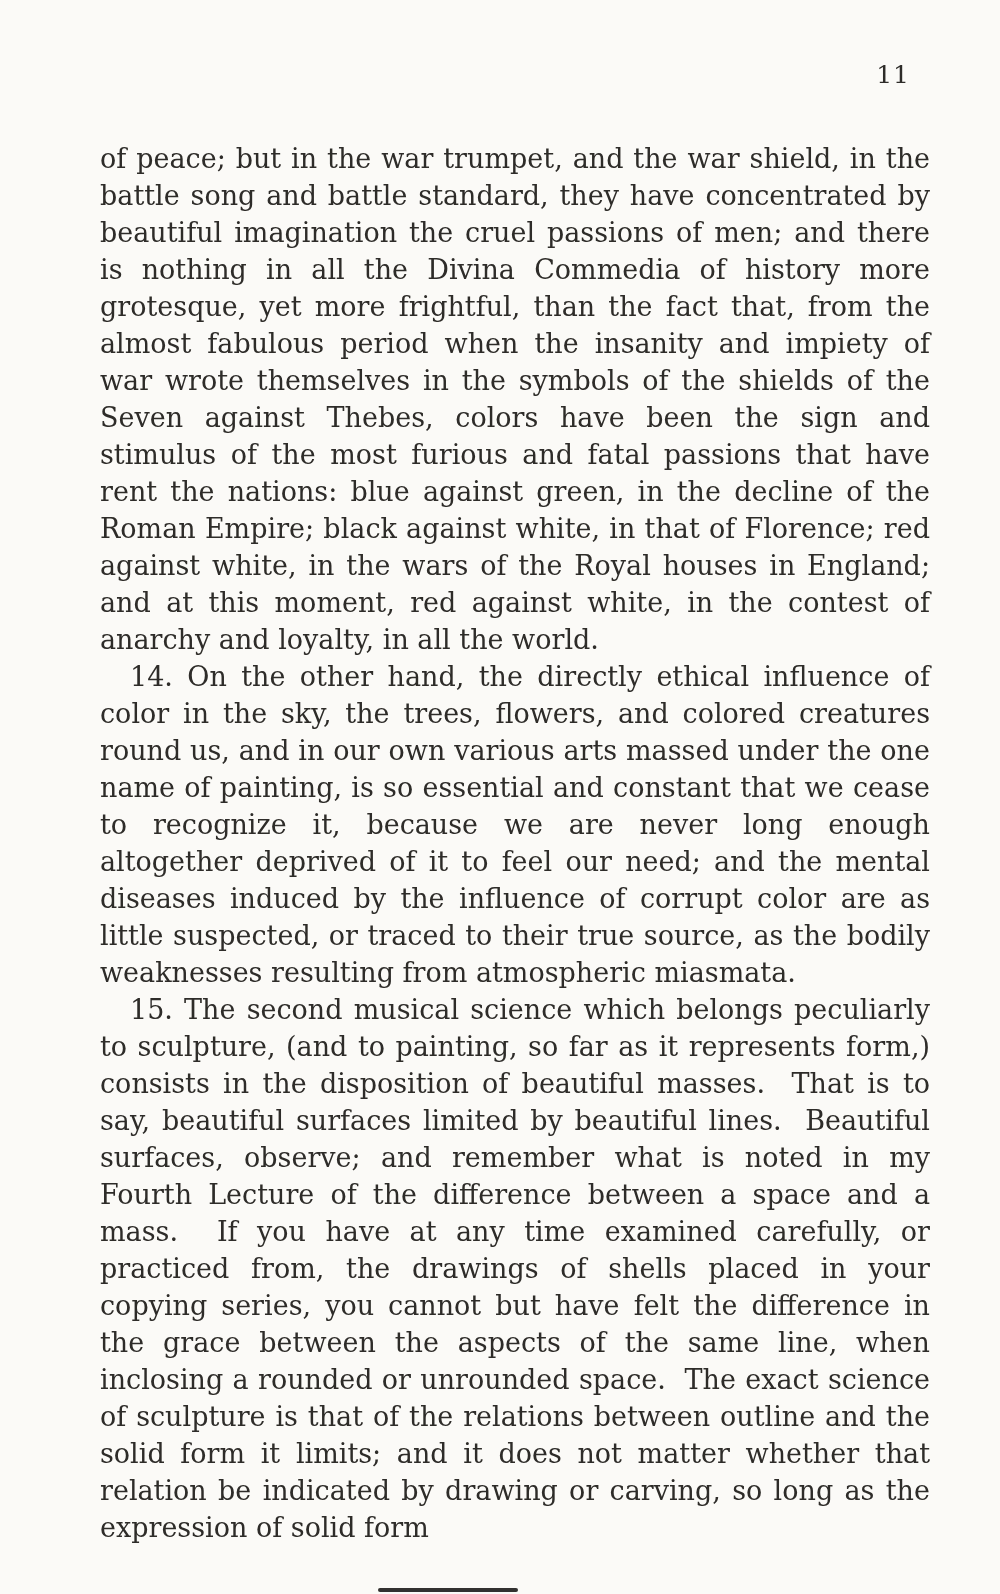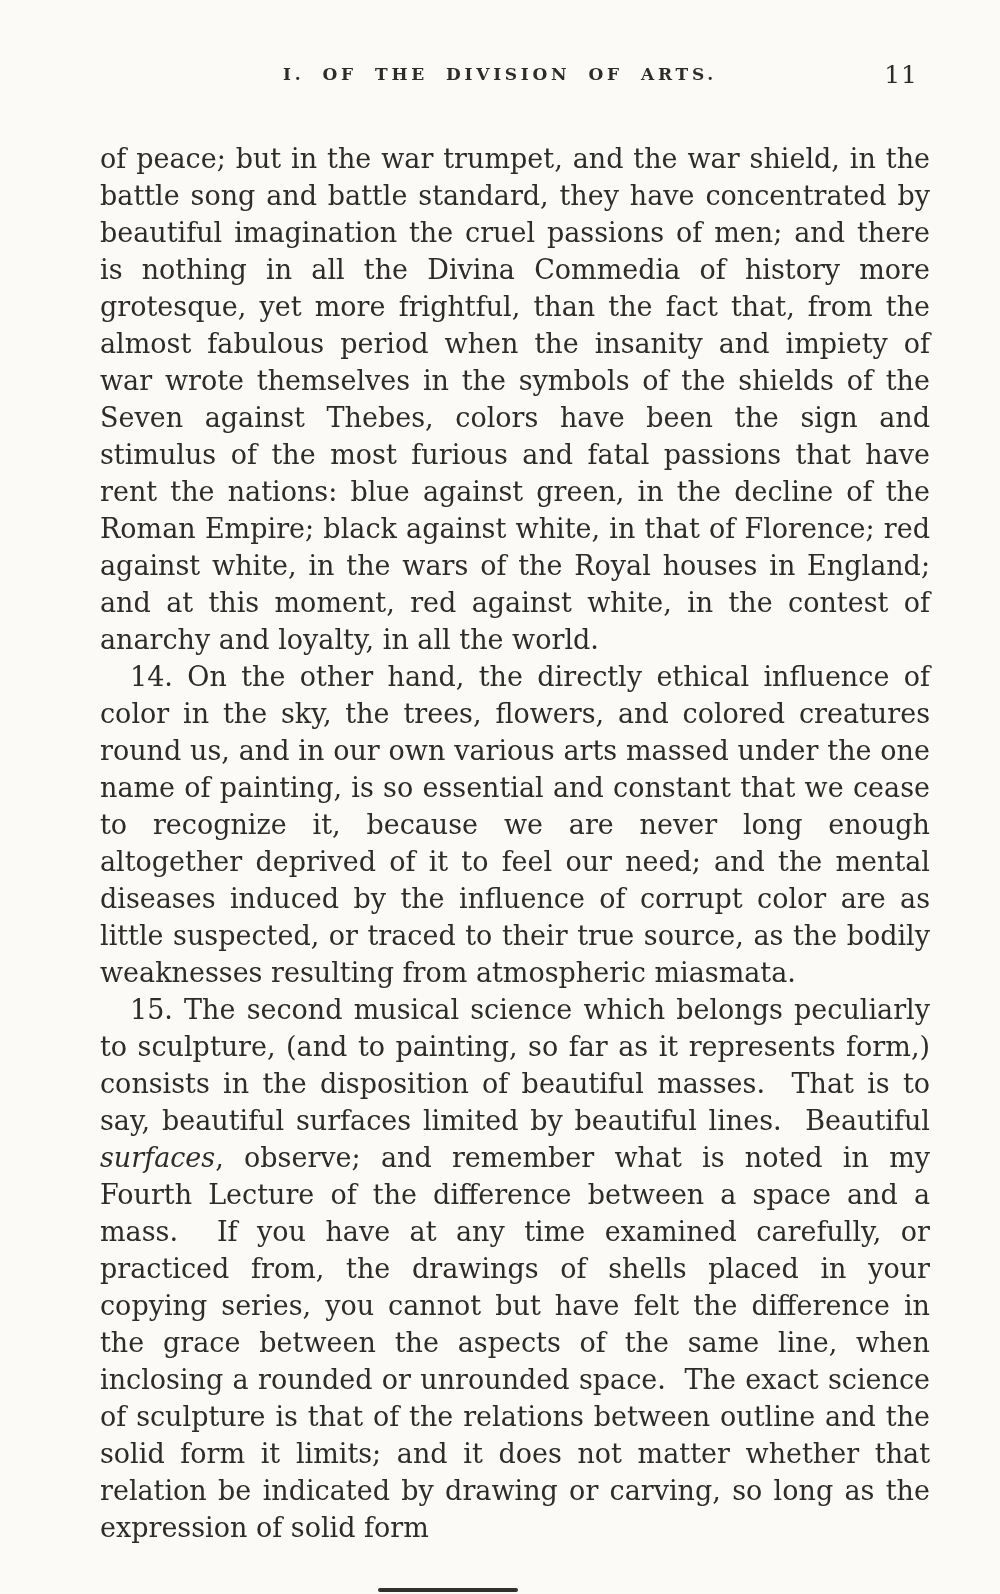--- a/index.html
+++ b/index.html
@@ -35,21 +35,21 @@
     top: 4px;
     text-align: center;
     font-size: 17px;
     font-weight: 700;
     letter-spacing: 0.22em;
     word-spacing: 0.5em;
   }
 
   .page-number {
     position: absolute;
-    right: 12px;
+    right: 20px;
     top: 0;
     font-size: 25px;
     letter-spacing: 1px;
   }
 
   .text-block {
     width: 100%;
   }
 
   .text-block p {
@@ -58,41 +58,39 @@
     text-align: justify;
     white-space: pre-wrap;
     hyphens: none;
   }
 
   .text-block p.indent {
     text-indent: 30px;
   }
 
   .text-block .italic {
-    font-style: italic;
   }
 
   .scan-artifact {
     position: absolute;
     left: 378px;
     bottom: 2px;
     width: 140px;
     height: 4px;
     border-radius: 2px;
     background: #1c1b19;
     opacity: 0.9;
   }
 </style>
 </head>
 <body style="background: rgb(251, 250, 247); color: rgb(46, 44, 41);">
 
 <div class="page">
 
   <header class="page-header">
-    <div class="running-title">I. OF THE DIVISION OF ARTS.</div>
     <div class="page-number">11</div>
   </header>
 
   <main class="text-block" id="text-block">
       <p class=""><span>of peace; but in the war trumpet, and the war shield, in the battle song and battle standard, they have concentrated by beautiful imagination the cruel passions of men; and there is nothing in all the Divina Commedia of history more grotesque, yet more frightful, than the fact that, from the almost fabulous period when the insanity and impiety of war wrote themselves in the symbols of the shields of the Seven against Thebes, colors have been the sign and stimulus of the most furious and fatal passions that have rent the nations: blue against green, in the decline of the Roman Empire; black against white, in that of Florence; red against white, in the wars of the Royal houses in England; and at this moment, red against white, in the contest of anarchy and loyalty, in all the world.</span></p>
       <p class="indent"><span>14. On the other hand, the directly ethical influence of color in the sky, the trees, flowers, and colored creatures round us, and in our own various arts massed under the one name of painting, is so essential and constant that we cease to recognize it, because we are never long enough altogether deprived of it to feel our need; and the mental diseases induced by the influence of corrupt color are as little suspected, or traced to their true source, as the bodily weaknesses resulting from atmospheric miasmata.</span></p>
       <p class="indent"><span>15. The second musical science which belongs peculiarly to sculpture, (and to painting, so far as it represents form,) consists in the disposition of beautiful masses.  That is to say, beautiful surfaces limited by beautiful lines.  Beautiful </span><span class="italic">surfaces</span><span>, observe; and remember what is noted in my Fourth Lecture of the difference between a space and a mass.  If you have at any time examined carefully, or practiced from, the drawings of shells placed in your copying series, you cannot but have felt the difference in the grace between the aspects of the same line, when inclosing a rounded or unrounded space.  The exact science of sculpture is that of the relations between outline and the solid form it limits; and it does not matter whether that relation be indicated by drawing or carving, so long as the expression of solid form</span></p>
     </main>
 
   <div class="scan-artifact"></div>

